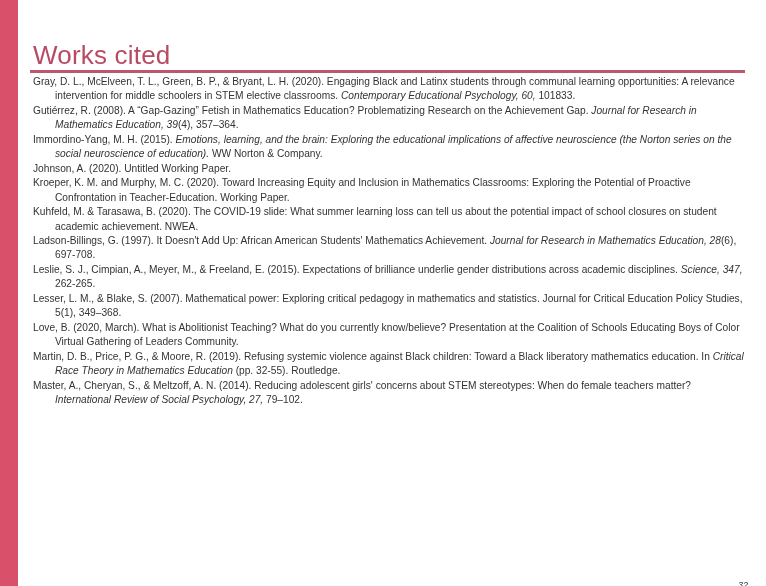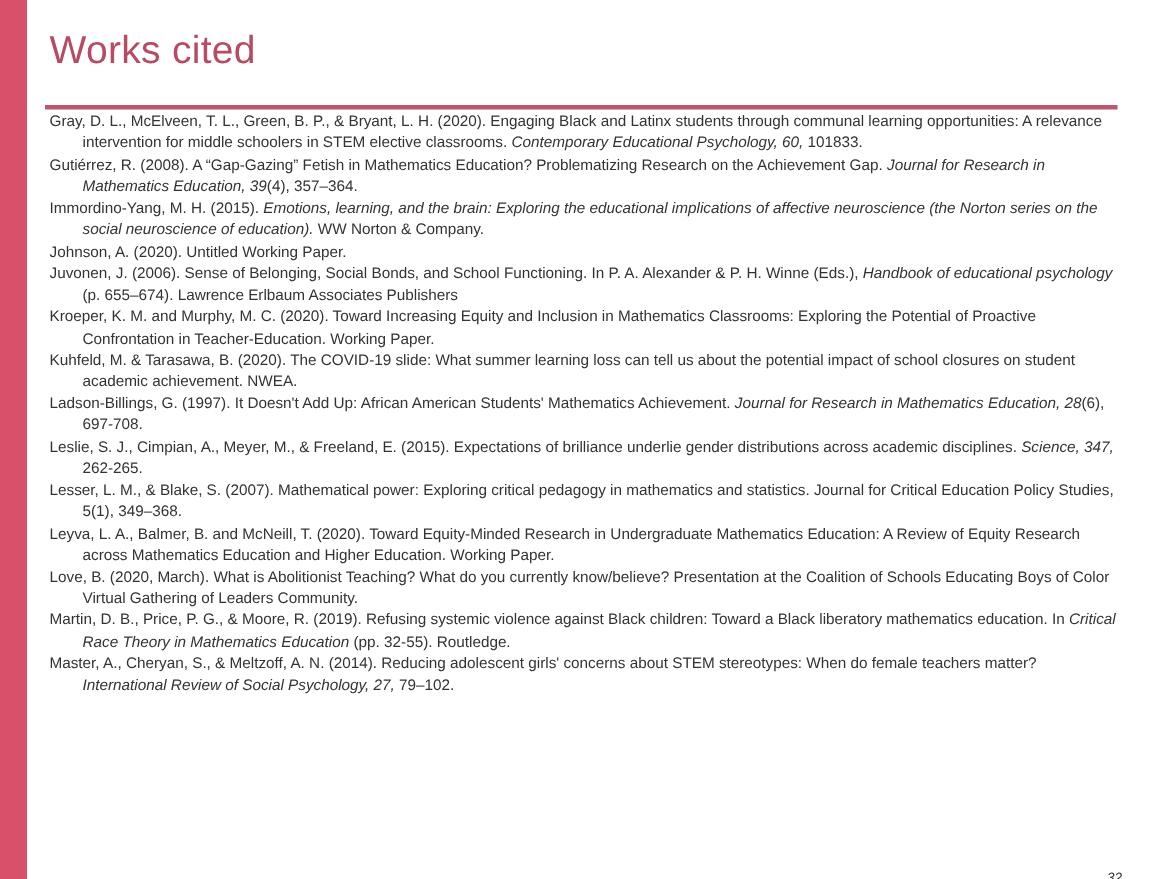--- a/index.html
+++ b/index.html
@@ -1,43 +1,41 @@
 <!DOCTYPE html>
 <html><head>
 <meta charset="utf-8">
 <style>
   html, body { margin:0; padding:0; }
   body { width:766px; height:586px; background:#ffffff; position:relative; overflow:hidden;
          font-family:"Liberation Sans", "DejaVu Sans", sans-serif; color:#333333; }
   .side-bar { position:absolute; left:0; top:0; width:18px; height:586px; background:#D9506A; }
-  .title { position:absolute; left:33px; top:18px; font-size:26px; color:#B84B64; letter-spacing:0.2px;
+  .title { position:absolute; left:33px; top:40px; font-size:26px; color:#B84B64; letter-spacing:0.2px;
            font-family:"Liberation Sans", "DejaVu Sans", sans-serif; }
   .rule { position:absolute; left:30px; top:70px; width:715px; height:3px; background:#B9586F; }
   .refs { position:absolute; left:33px; top:75px; width:715px; font-size:10.2px; line-height:14.45px; }
   .ref { padding-left:22px; text-indent:-22px; margin:0; }
   .ref i { }
   .page-num { position:absolute; left:738px; top:580px; font-size:9px; color:#333;font-style:italic; }
 </style>
 </head>
 <body>
 
 <div class="side-bar"></div>
 <div class="title">Works cited</div>
 <div class="rule"></div>
 
 <div class="refs">
   <p class="ref"><span>Gray, D. L., McElveen, T. L., Green, B. P., &amp; Bryant, L. H. (2020). Engaging Black and Latinx students through communal learning opportunities: A relevance intervention for middle schoolers in STEM elective classrooms. </span><i>Contemporary Educational Psychology, 60,</i><span> 101833.</span></p>
   <p class="ref"><span>Gutiérrez, R. (2008). A “Gap-Gazing” Fetish in Mathematics Education? Problematizing Research on the Achievement Gap. </span><i>Journal for Research in Mathematics Education, 39</i><span>(4), 357–364.</span></p>
   <p class="ref"><span>Immordino-Yang, M. H. (2015). </span><i>Emotions, learning, and the brain: Exploring the educational implications of affective neuroscience (the Norton series on the social neuroscience of education).</i><span> WW Norton &amp; Company.</span></p>
   <p class="ref"><span>Johnson, A. (2020). Untitled Working Paper.</span><i></i><span></span></p>
-  <p class="ref"><span>Juvonen, J. (2006). Sense of Belonging, Social Bonds, and School Functioning. In P. A. Alexander &amp; P. H. Winne (Eds.), </span><i>Handbook of educational psychology</i><span> (p. 655–674). Lawrence Erlbaum Associates Publishers</span></p>
   <p class="ref"><span>Kroeper, K. M. and Murphy, M. C. (2020). Toward Increasing Equity and Inclusion in Mathematics Classrooms: Exploring the Potential of Proactive Confrontation in Teacher-Education. Working Paper.</span><i></i><span></span></p>
   <p class="ref"><span>Kuhfeld, M. &amp; Tarasawa, B. (2020). The COVID-19 slide: What summer learning loss can tell us about the potential impact of school closures on student academic achievement. NWEA.</span><i></i><span></span></p>
   <p class="ref"><span>Ladson-Billings, G. (1997). It Doesn't Add Up: African American Students' Mathematics Achievement. </span><i>Journal for Research in Mathematics Education, 28</i><span>(6), 697-708.</span></p>
   <p class="ref"><span>Leslie, S. J., Cimpian, A., Meyer, M., &amp; Freeland, E. (2015). Expectations of brilliance underlie gender distributions across academic disciplines. </span><i>Science, 347,</i><span> 262-265.</span></p>
   <p class="ref"><span>Lesser, L. M., &amp; Blake, S. (2007). Mathematical power: Exploring critical pedagogy in mathematics and statistics. Journal for Critical Education Policy Studies, 5(1), 349–368.</span><i></i><span></span></p>
-  <p class="ref"><span>Leyva, L. A., Balmer, B. and McNeill, T. (2020). Toward Equity-Minded Research in Undergraduate Mathematics Education: A Review of Equity Research across Mathematics Education and Higher Education. Working Paper.</span><i></i><span></span></p>
   <p class="ref"><span>Love, B. (2020, March). What is Abolitionist Teaching? What do you currently know/believe? Presentation at the Coalition of Schools Educating Boys of Color Virtual Gathering of Leaders Community.</span><i></i><span></span></p>
   <p class="ref"><span>Martin, D. B., Price, P. G., &amp; Moore, R. (2019). Refusing systemic violence against Black children: Toward a Black liberatory mathematics education. In </span><i>Critical Race Theory in Mathematics Education</i><span> (pp. 32-55). Routledge.</span></p>
   <p class="ref"><span>Master, A., Cheryan, S., &amp; Meltzoff, A. N. (2014). Reducing adolescent girls' concerns about STEM stereotypes: When do female teachers matter? </span><i>International Review of Social Psychology, 27,</i><span> 79–102.</span></p>
 </div>
 
 <div class="page-num">32</div>
 
 </body></html>

